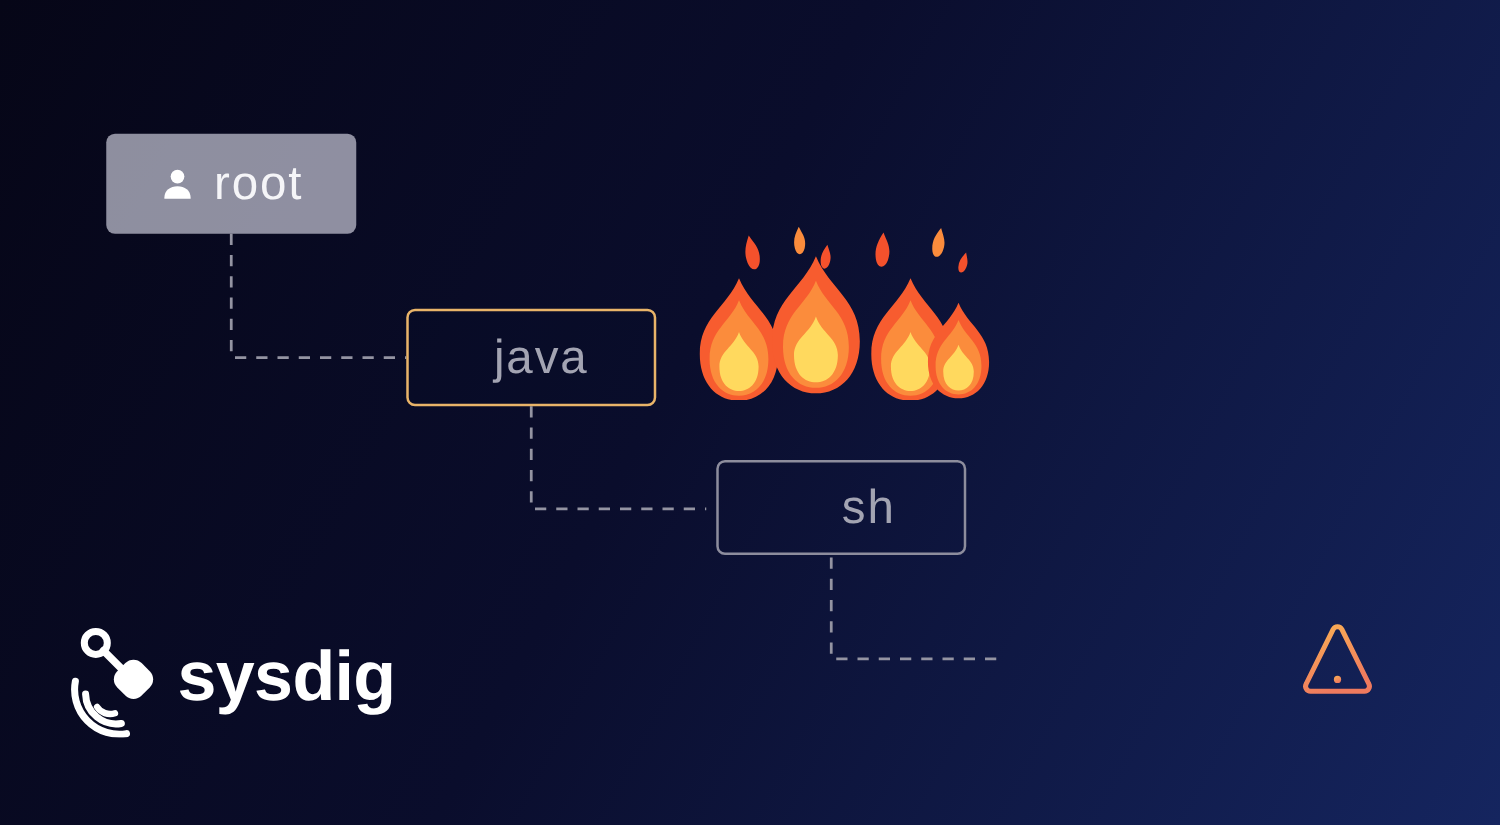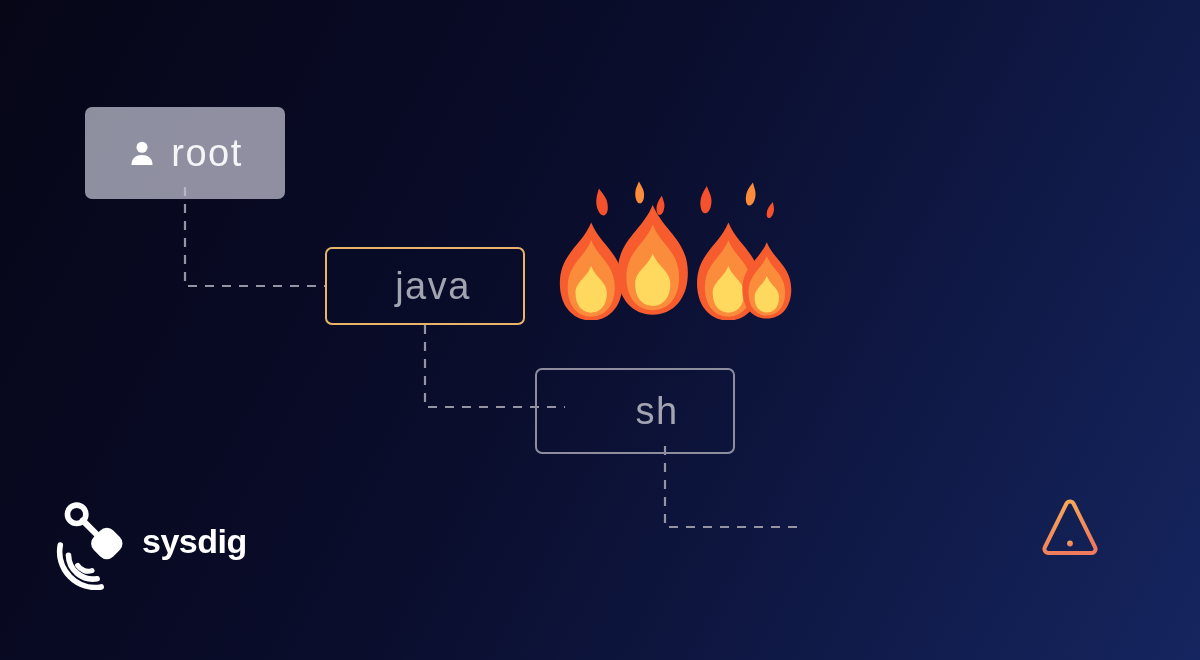--- a/index.html
+++ b/index.html
@@ -21,33 +21,33 @@
     align-items: center;
     justify-content: center;
     gap: 14px;
     border-radius: 7px;
     font-size: 38px;
     font-weight: 500;
     letter-spacing: 1.5px;
     box-sizing: border-box;
   }
   .node-root {
-    left: 85px; top: 107px; width: 200px; height: 92px;
+    left: 85px; top: 107px; width: 200px; height: 80px;
     background: rgba(195,195,210,0.72);
     color: #f5f5f8;
   }
   .node-java {
     left: 325px; top: 247px; width: 200px; height: 78px;
     border: 2px solid #e9b469;
     color: #a3a4b2;
     background: rgba(10,12,40,0.15);
     padding-left: 16px;
   }
   .node-sh {
-    left: 535px; top: 368px; width: 200px; height: 86px;
+    left: 573px; top: 368px; width: 200px; height: 76px;
     border: 2px solid #8d8d9d;
     color: #a3a4b2;
     padding-left: 44px;
   }
   .node-nc {
     left: 805px; top: 488px; width: 200px; height: 78px;
     border: 2px solid #8d8d9d;
     color: #a3a4b2;
   }
   .connector-layer {
@@ -69,21 +69,21 @@
   .logo {
     position: absolute;
     left: 52px; top: 498px;
     display: flex;
     align-items: center;
     gap: 8px;
   }
   .logo-icon { width: 82px; height: 92px; }
   .logo-text {
     color: #ffffff;
-    font-size: 34px;
+    font-size: 56px;
     font-weight: 700;
     letter-spacing: -0.5px;
     line-height: 1;
     padding-bottom: 6px;
   }
   .user-icon-wrap { display: flex; align-items: center; }
 </style>
 </head>
 <body>
 

